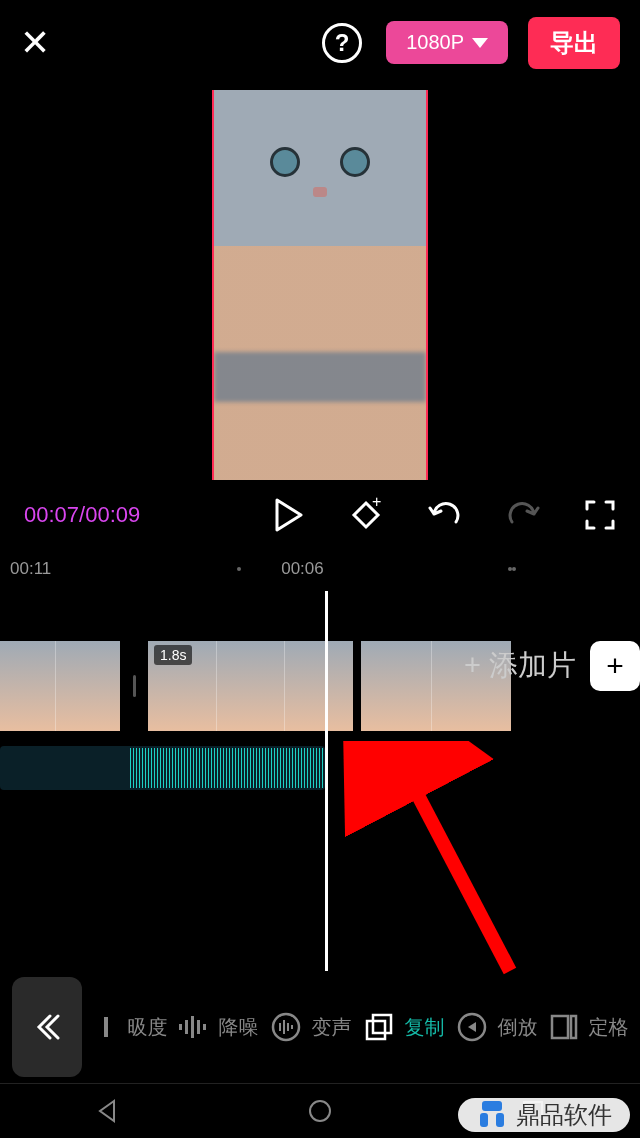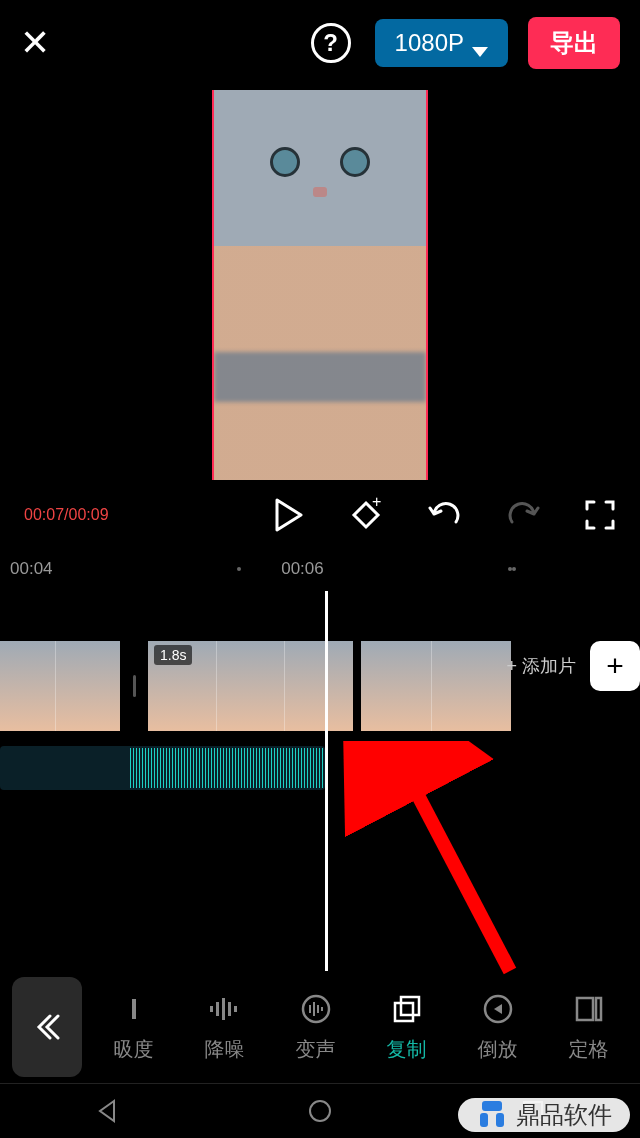--- a/index.html
+++ b/index.html
@@ -1,55 +1,55 @@
 <!DOCTYPE html>
 <html><head>
 <meta charset="utf-8">
 <style>
 *{margin:0;padding:0;box-sizing:border-box;font-family:-apple-system,"PingFang SC",sans-serif}
 body{width:640px;height:1138px;background:#000;color:#fff;overflow:hidden;position:relative}
 .topbar{display:flex;align-items:center;height:85px;padding:0 20px}
 .close{font-size:36px;font-weight:200;color:#fff;flex:0 0 auto}
 .spacer{flex:1}
 .help{width:40px;height:40px;border:3px solid #fff;border-radius:50%;display:flex;align-items:center;justify-content:center;font-size:24px;font-weight:600;margin-right:24px}
-.res{background:#0369a1;border-radius:8px;padding:10px 20px;font-size:24px;margin-right:20px;display:flex;align-items:flex-end;gap:8px}
+.res{background:#ec4899;border-radius:8px;padding:10px 20px;font-size:20px;margin-right:20px;display:flex;align-items:center;gap:8px}
 .tri{width:0;height:0;border-left:8px solid transparent;border-right:8px solid transparent;border-top:10px solid #fff}
 .export{background:#fe2c55;border-radius:8px;padding:10px 22px;font-size:24px;font-weight:700}
 .preview{height:400px;display:flex;align-items:center;justify-content:center}
 .pv{width:216px;height:390px;border-left:2px solid #fe2c55;border-right:2px solid #fe2c55;background:linear-gradient(#9faab5 0 40%,rgba(232,190,160,.9) 40% 100%);position:relative;overflow:hidden}
 .cat-face{position:absolute;top:12%;left:50%;transform:translate(-50%,0);width:120px;height:80px}
 .eye{position:absolute;width:30px;height:30px;background:#5a8a9a;border-radius:50%;top:10px;border:3px solid #263238}
 .eye.l{left:10px}.eye.r{right:10px}
 .nose{position:absolute;width:14px;height:10px;background:#b88;top:50px;left:53px;border-radius:3px}
 .blur{position:absolute;bottom:78px;width:100%;height:50px;background:rgba(100,120,140,.7);filter:blur(2px)}
 .ctrl{display:flex;align-items:center;height:60px;padding:0 24px;gap:44px}
-.time{font-size:16px;color:#ef4444}
+.time{font-size:22px;color:#d946ef}
 svg{display:block}
 .ruler{display:flex;align-items:center;height:32px;padding:0 10px;margin-top:8px}
 .tick{font-size:17px;color:#999;flex:1;text-align:left}
 .dot{width:4px;height:4px;background:#666;border-radius:2px}
 .timeline{position:relative;height:430px;margin-top:6px}
 .clips{display:flex;position:absolute;top:50px;left:0}
 .clip{height:90px;background:linear-gradient(#9faab5,#e8bea0);margin-right:8px;position:relative;overflow:hidden}
 .c1{width:120px}.c2{width:205px}.c3{width:150px}
 .stripe{position:absolute;top:0;bottom:0;width:1px;background:rgba(255,255,255,.3)}
 .dur{position:absolute;top:4px;left:6px;background:rgba(0,0,0,.6);padding:2px 6px;font-size:14px;border-radius:3px}
 .divgap{width:12px;height:90px;display:flex;align-items:center;justify-content:center;margin-right:8px}
 .divline{width:3px;height:22px;background:#555;border-radius:2px}
 .addclip{position:absolute;right:0;top:50px;display:flex;align-items:center;gap:14px}
-.addlabel{font-size:18px;color:#ccc}
+.addlabel{font-size:29px;color:#ccc}
 .addbtn{width:50px;height:50px;background:#fff;border-radius:10px;display:flex;align-items:center;justify-content:center;color:#000;font-size:30px}
 .audio{position:absolute;top:155px;left:0;width:325px;height:44px;background:#0a2028;border-radius:4px;overflow:hidden}
 .wave{position:absolute;left:40%;right:0;top:2px;bottom:2px;background:repeating-linear-gradient(90deg,#1dd1c5 0 1px,transparent 1px 3px)}
 .playhead{position:absolute;left:325px;top:0;width:3px;height:380px;background:#fff;z-index:5}
 .arrow{position:absolute;left:340px;top:150px;z-index:6}
 .toolbar{position:absolute;bottom:55px;left:0;right:0;display:flex;align-items:center;height:112px}
 .back{width:70px;height:100px;background:#2a2a2a;border-radius:12px;display:flex;align-items:center;justify-content:center;margin-left:12px}
 .tools{flex:1;display:flex;justify-content:space-around;padding:0 6px}
-.tool{display:flex;flex-direction:column;align-items:center;gap:10px;color:#888}
+.tool{display:flex;flex-direction:row;align-items:center;gap:10px;color:#888}
 .tool.active{color:#14b8a6}
 .tool .ic{height:34px;display:flex;align-items:center;justify-content:center}
 .tool .lb{font-size:20px}
 .navbar{position:absolute;bottom:0;left:0;right:0;height:55px;display:flex;align-items:center;justify-content:space-around;border-top:1px solid #222}
 .watermark{position:absolute;bottom:6px;right:10px;display:flex;align-items:center;gap:8px;background:rgba(255,255,255,.9);border-radius:24px;padding:1px 18px;z-index:10}
 .wm-logo{width:32px;height:32px}
 .wm-txt{color:#333;font-size:24px;font-weight:500}
 </style>
 </head>
 <body>
@@ -101,21 +101,21 @@
       </svg>
     </div>
  <div>
       <svg width="32" height="32" viewBox="0 0 32 32">
         <path d="M3 10 V3 H10 M22 3 H29 V10 M29 22 V29 H22 M10 29 H3 V22" fill="none" stroke="#fff" stroke-width="3" stroke-linecap="round"></path>
       </svg>
     </div>
 </div>
 
 <div class="ruler">
- <div class="tick">00:04</div>
+ <div class="tick">00:11</div>
     <div class="dot"></div>
  <div class="tick" style="padding-left:40px">00:06</div>
     <div class="dot"></div>
     <div class="dot"></div>
  <div style="flex:.5"></div>
 </div>
 
 <div class="timeline">
  <div class="clips">
   <div class="clip c1">

